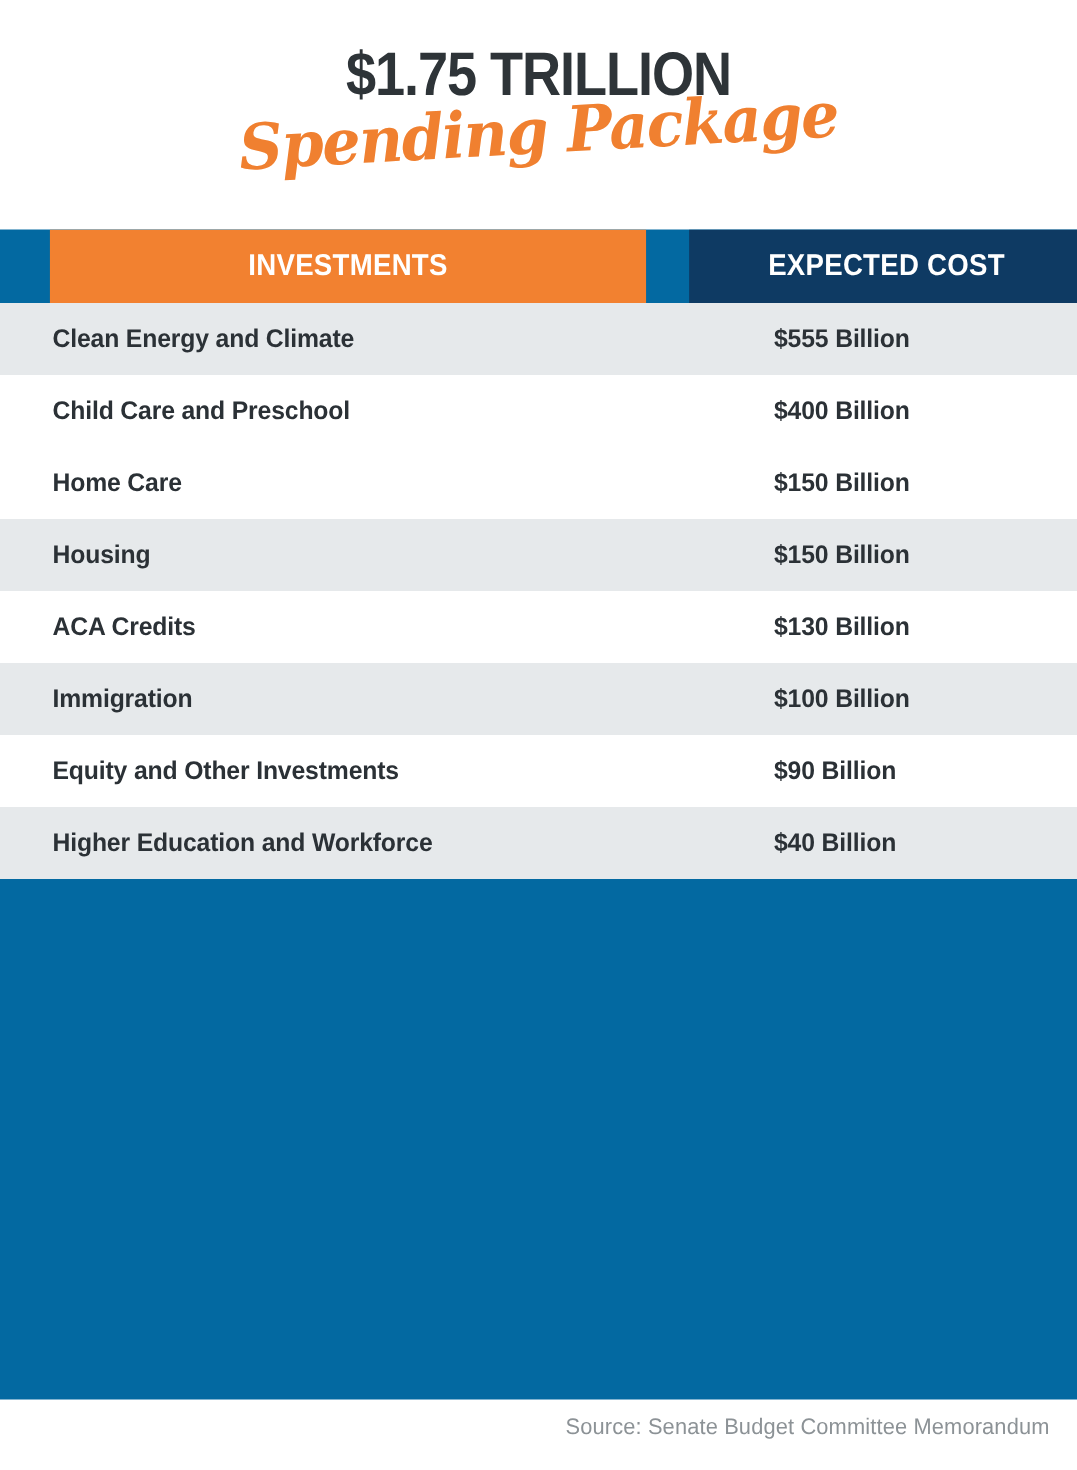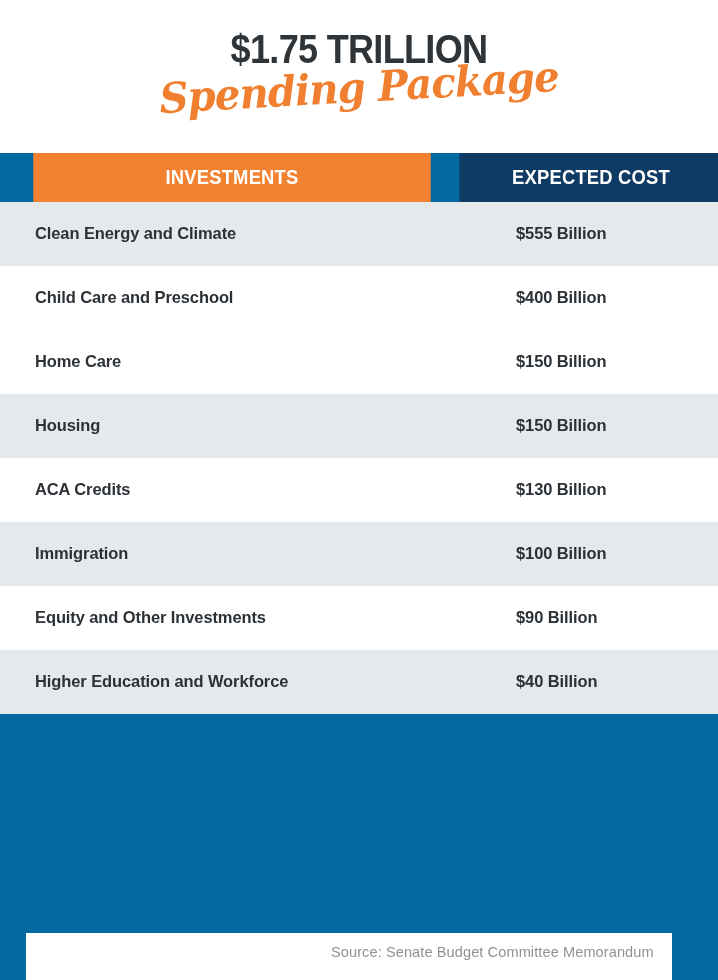--- a/index.html
+++ b/index.html
@@ -87,21 +87,21 @@
 
   
   .table-body {
     position:absolute;
     left:0; top:202px;
     width:718px;
   }
   .row {
     position:relative;
     width:718px;
-    height:64px;
+    height:48px;
     display:flex;
     align-items:center;
   }
   .row.alt  { background:#e6e9eb; }
   .row.base { background:#ffffff; }
 
   .cell-label {
     position:absolute;
     left:35px;
     font-weight:700;
@@ -121,23 +121,22 @@
     color:#2b3136;
     white-space:nowrap;
     transform:scaleX(0.97);
     transform-origin:left center;
   }
 
   
   .footer {
     position:absolute;
     left:0; top:933px;
-    width:646px; height:47px;
+    width:718px; height:47px;
     background:#ffffff;
-    margin-left:26px;
   }
   .source-note {
     position:absolute;
     right:18px; top:10px;
     font-size:15px;
     font-weight:400;
     color:#8c9296;
     letter-spacing:0.1px;
     white-space:nowrap;
     transform:scaleX(0.97);

